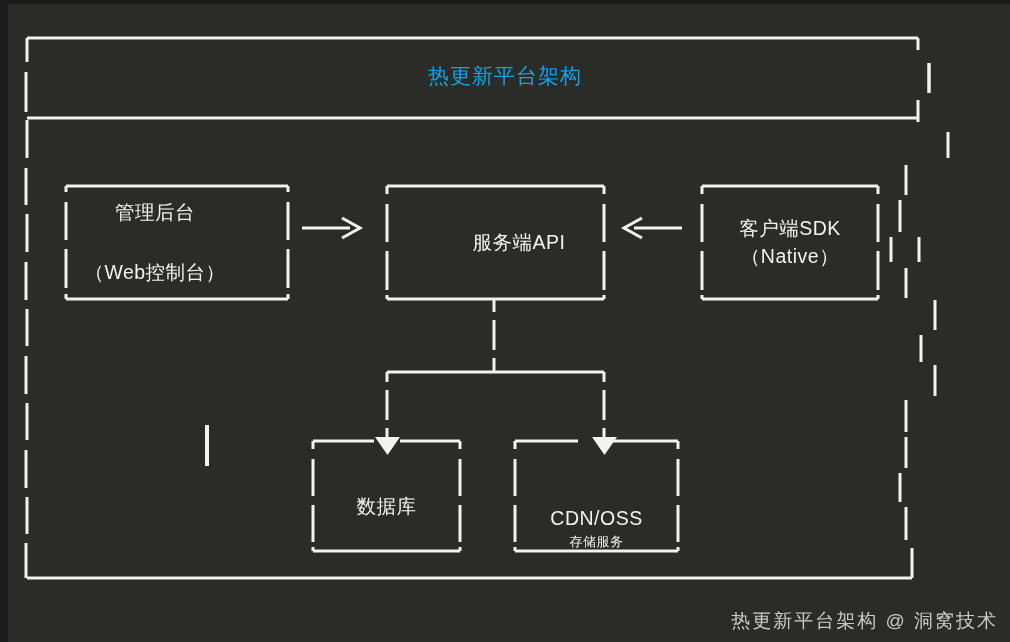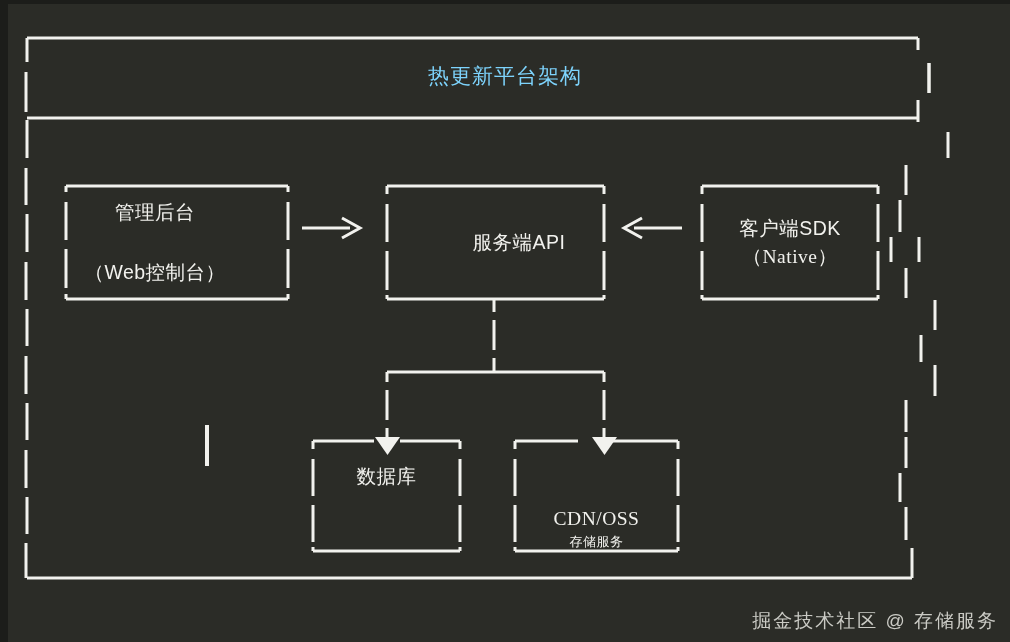--- a/index.html
+++ b/index.html
@@ -50,27 +50,27 @@
     line-height: 1.42;
     white-space: nowrap;
   }
 
   .title-text {
     position: absolute;
     left: 0;
     top: 62px;
     width: 1010px;
     text-align: center;
-    color: #7dd3fc;
+    color: #0ea5e9;
     font-size: 21px;
     letter-spacing: 1px;
   }
 
   .cjk { font-family: "Liberation Sans", "DejaVu Sans", sans-serif; }
-  .mono { font-family: Liberation Serif, serif; }
+  .mono { font-family: Liberation Sans, sans-serif; }
 
   .box-label { font-size: 19.5px; letter-spacing: 0.5px; }
   .box-label.small { font-size: 13px; }
 
   .watermark {
     position: absolute;
     right: 12px;
     bottom: 8px;
     color: #d8d8d2;
     font-size: 19px;
@@ -247,24 +247,24 @@
 
   <div class="node-text" style="left:387px; top:186px; width:217px; height:113px;padding-left:47px;">
     <span class="box-label cjk">服务端API</span>
   </div>
 
   <div class="node-text" style="left:702px; top:186px; width:176px; height:113px;align-items:center;">
     <span class="box-label cjk">客户端SDK</span>
     <span class="box-label mono">（Native）</span>
   </div>
 
-  <div class="node-text" style="left:313px; top:441px; width:147px; height:110px; justify-content:flex-start; padding-top:22px;">
+  <div class="node-text" style="left:313px; top:441px; width:147px; height:110px; justify-content:center; padding-top:22px;">
     <span class="box-label cjk">数据库</span>
   </div>
 
   <div class="node-text" style="left:515px; top:441px; width:163px; height:110px; justify-content:flex-end; padding-top:16px;">
     <span class="box-label mono">CDN/OSS</span>
     <span class="box-label small cjk">存储服务</span>
   </div>
 
-  <div class="watermark cjk">掘金技术社区 @ 存储服务</div>
+  <div class="watermark cjk">热更新平台架构 @ 洞窝技术</div>
 
 </div>
 
 </body></html>

